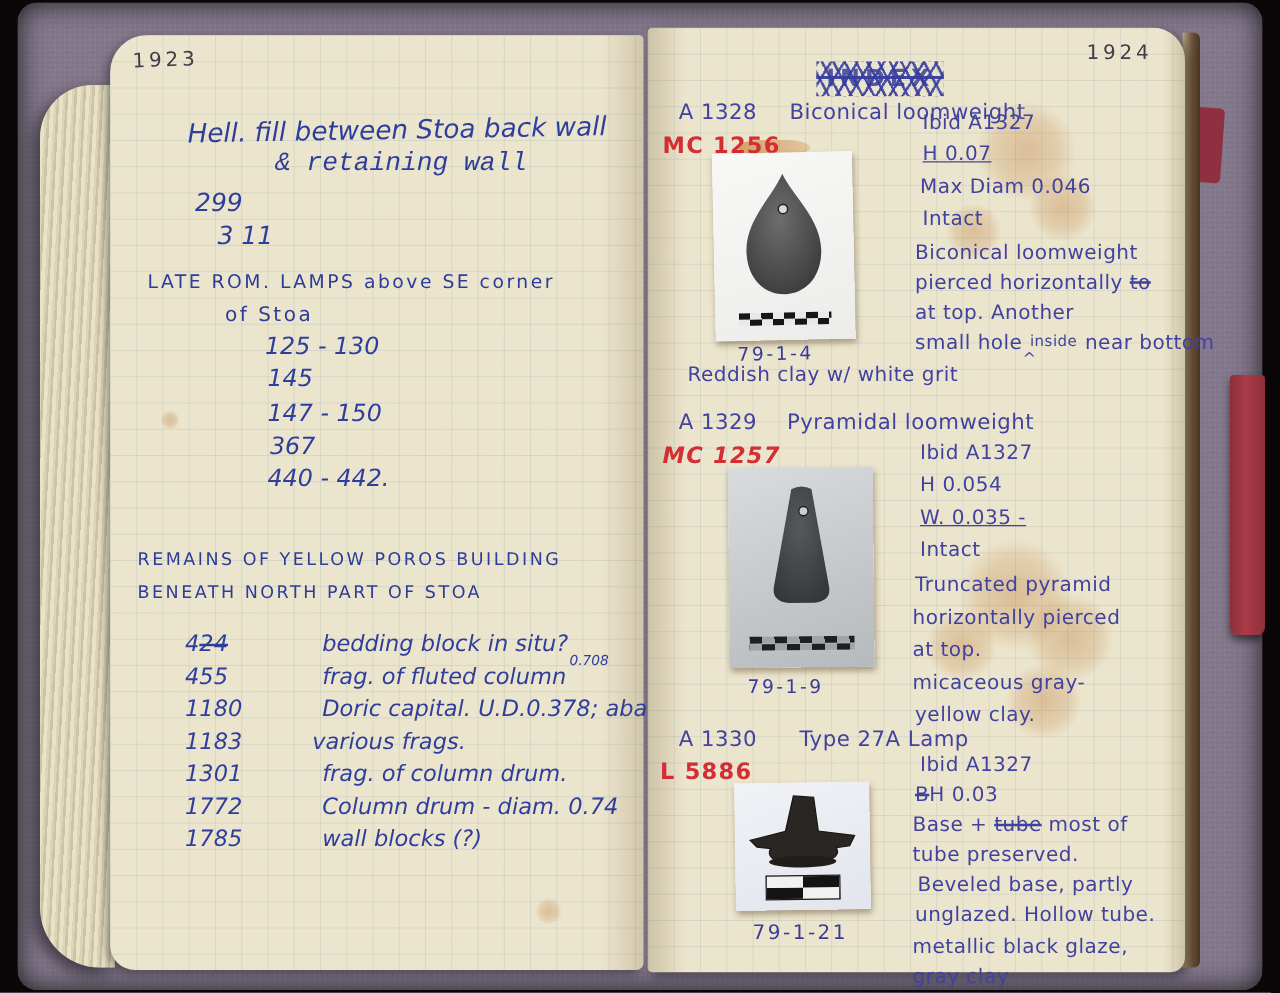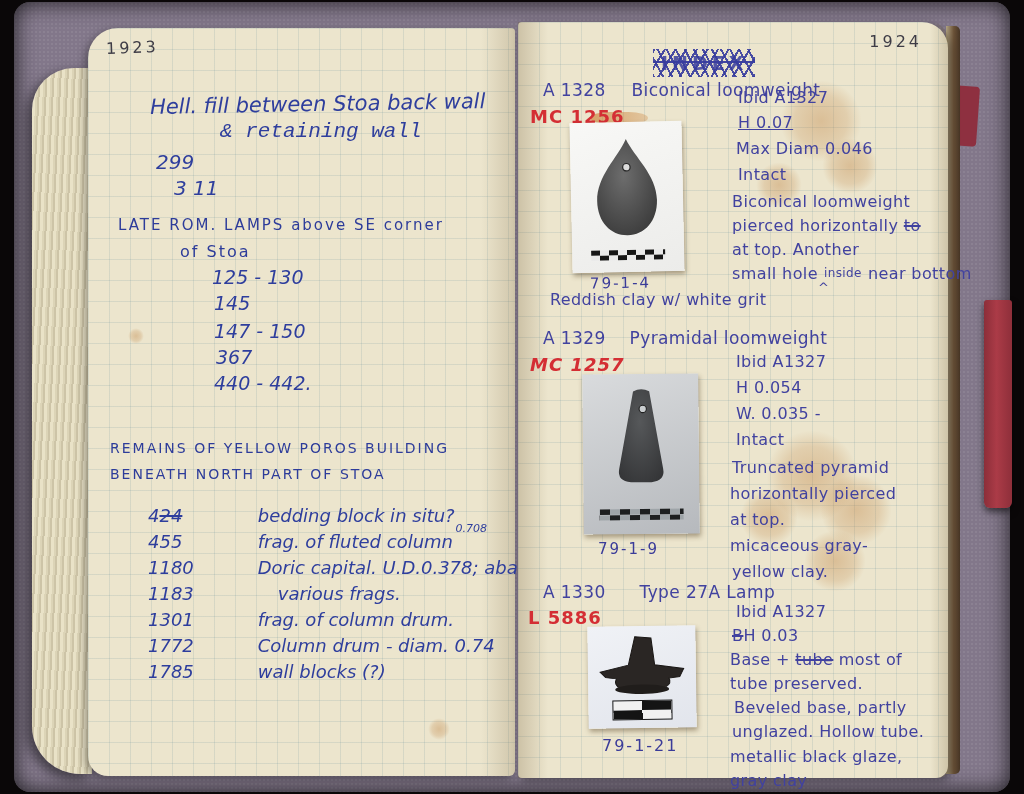--- a/index.html
+++ b/index.html
@@ -145,21 +145,21 @@
   <div class="t hw" style="left:60px;top:503px;font-size:18px;">
     <span class="num-col">455</span>
     <span style="margin-left:52px;position:relative;"><span>frag. of fluted column</span><span class="annot-sup">0.708</span></span>
   </div>
   <div class="t hw" style="left:60px;top:529px;font-size:18px;">
     <span class="num-col">1180</span>
     <span style="margin-left:52px;position:relative;"><span>Doric capital. U.D.0.378; abacus</span><span class="annot-below">A485</span></span>
   </div>
   <div class="t hw" style="left:60px;top:555px;font-size:18px;">
     <span class="num-col">1183</span>
-    <span style="margin-left:72px;">various frags.</span>
+    <span style="margin-left:44px;">various frags.</span>
   </div>
   <div class="t hw" style="left:60px;top:581px;font-size:18px;">
     <span class="num-col">1301</span>
     <span style="margin-left:52px;">frag. of column drum.</span>
   </div>
   <div class="t hw" style="left:60px;top:607px;font-size:18px;">
     <span class="num-col">1772</span>
     <span style="margin-left:52px;">Column drum - diam. 0.74</span>
   </div>
   <div class="t hw" style="left:60px;top:633px;font-size:18px;">
@@ -242,21 +242,21 @@
         </defs>
       <path d="M40 10 Q51 4 62 10 L80 116 Q83 132 64 134 L36 134 Q17 132 20 116 Z" fill="url(#g2)"></path>
       <circle cx="53" cy="34" r="5" fill="#c9cdcf" stroke="#1f1f1f" stroke-width="1.5"></circle>
     </svg>
     <div class="checker checker-2"></div>
   </div>
   <div class="caption" style="left:80px;top:518px;">79-1-9</div>
 
   <div class="t print-hw" style="left:218px;top:330px;font-size:16px;">Ibid A1327</div>
   <div class="t print-hw" style="left:218px;top:356px;font-size:16px;">H 0.054</div>
-  <div class="t print-hw" style="left:218px;top:382px;font-size:16px;">W. 0.035 -</div>
+  <div class="t print-hw" style="left:218px;top:382px;font-size:16px;text-decoration:underline;">W. 0.035 -</div>
   <div class="t print-hw" style="left:218px;top:408px;font-size:16px;">Intact</div>
   <div class="t print-hw" style="left:214px;top:436px;font-size:16px;">Truncated pyramid</div>
   <div class="t print-hw" style="left:212px;top:462px;font-size:16px;">horizontally pierced</div>
   <div class="t print-hw" style="left:212px;top:488px;font-size:16px;">at top.</div>
   <div class="t print-hw" style="left:212px;top:514px;font-size:16px;">micaceous gray-</div>
   <div class="t print-hw" style="left:214px;top:540px;font-size:16px;">yellow clay.</div>
 
   <div class="t print-hw" style="left:25px;top:560px;font-size:17px;">
     <span>A 1330</span>
     <span style="margin-left:28px;">Type 27A Lamp</span>

